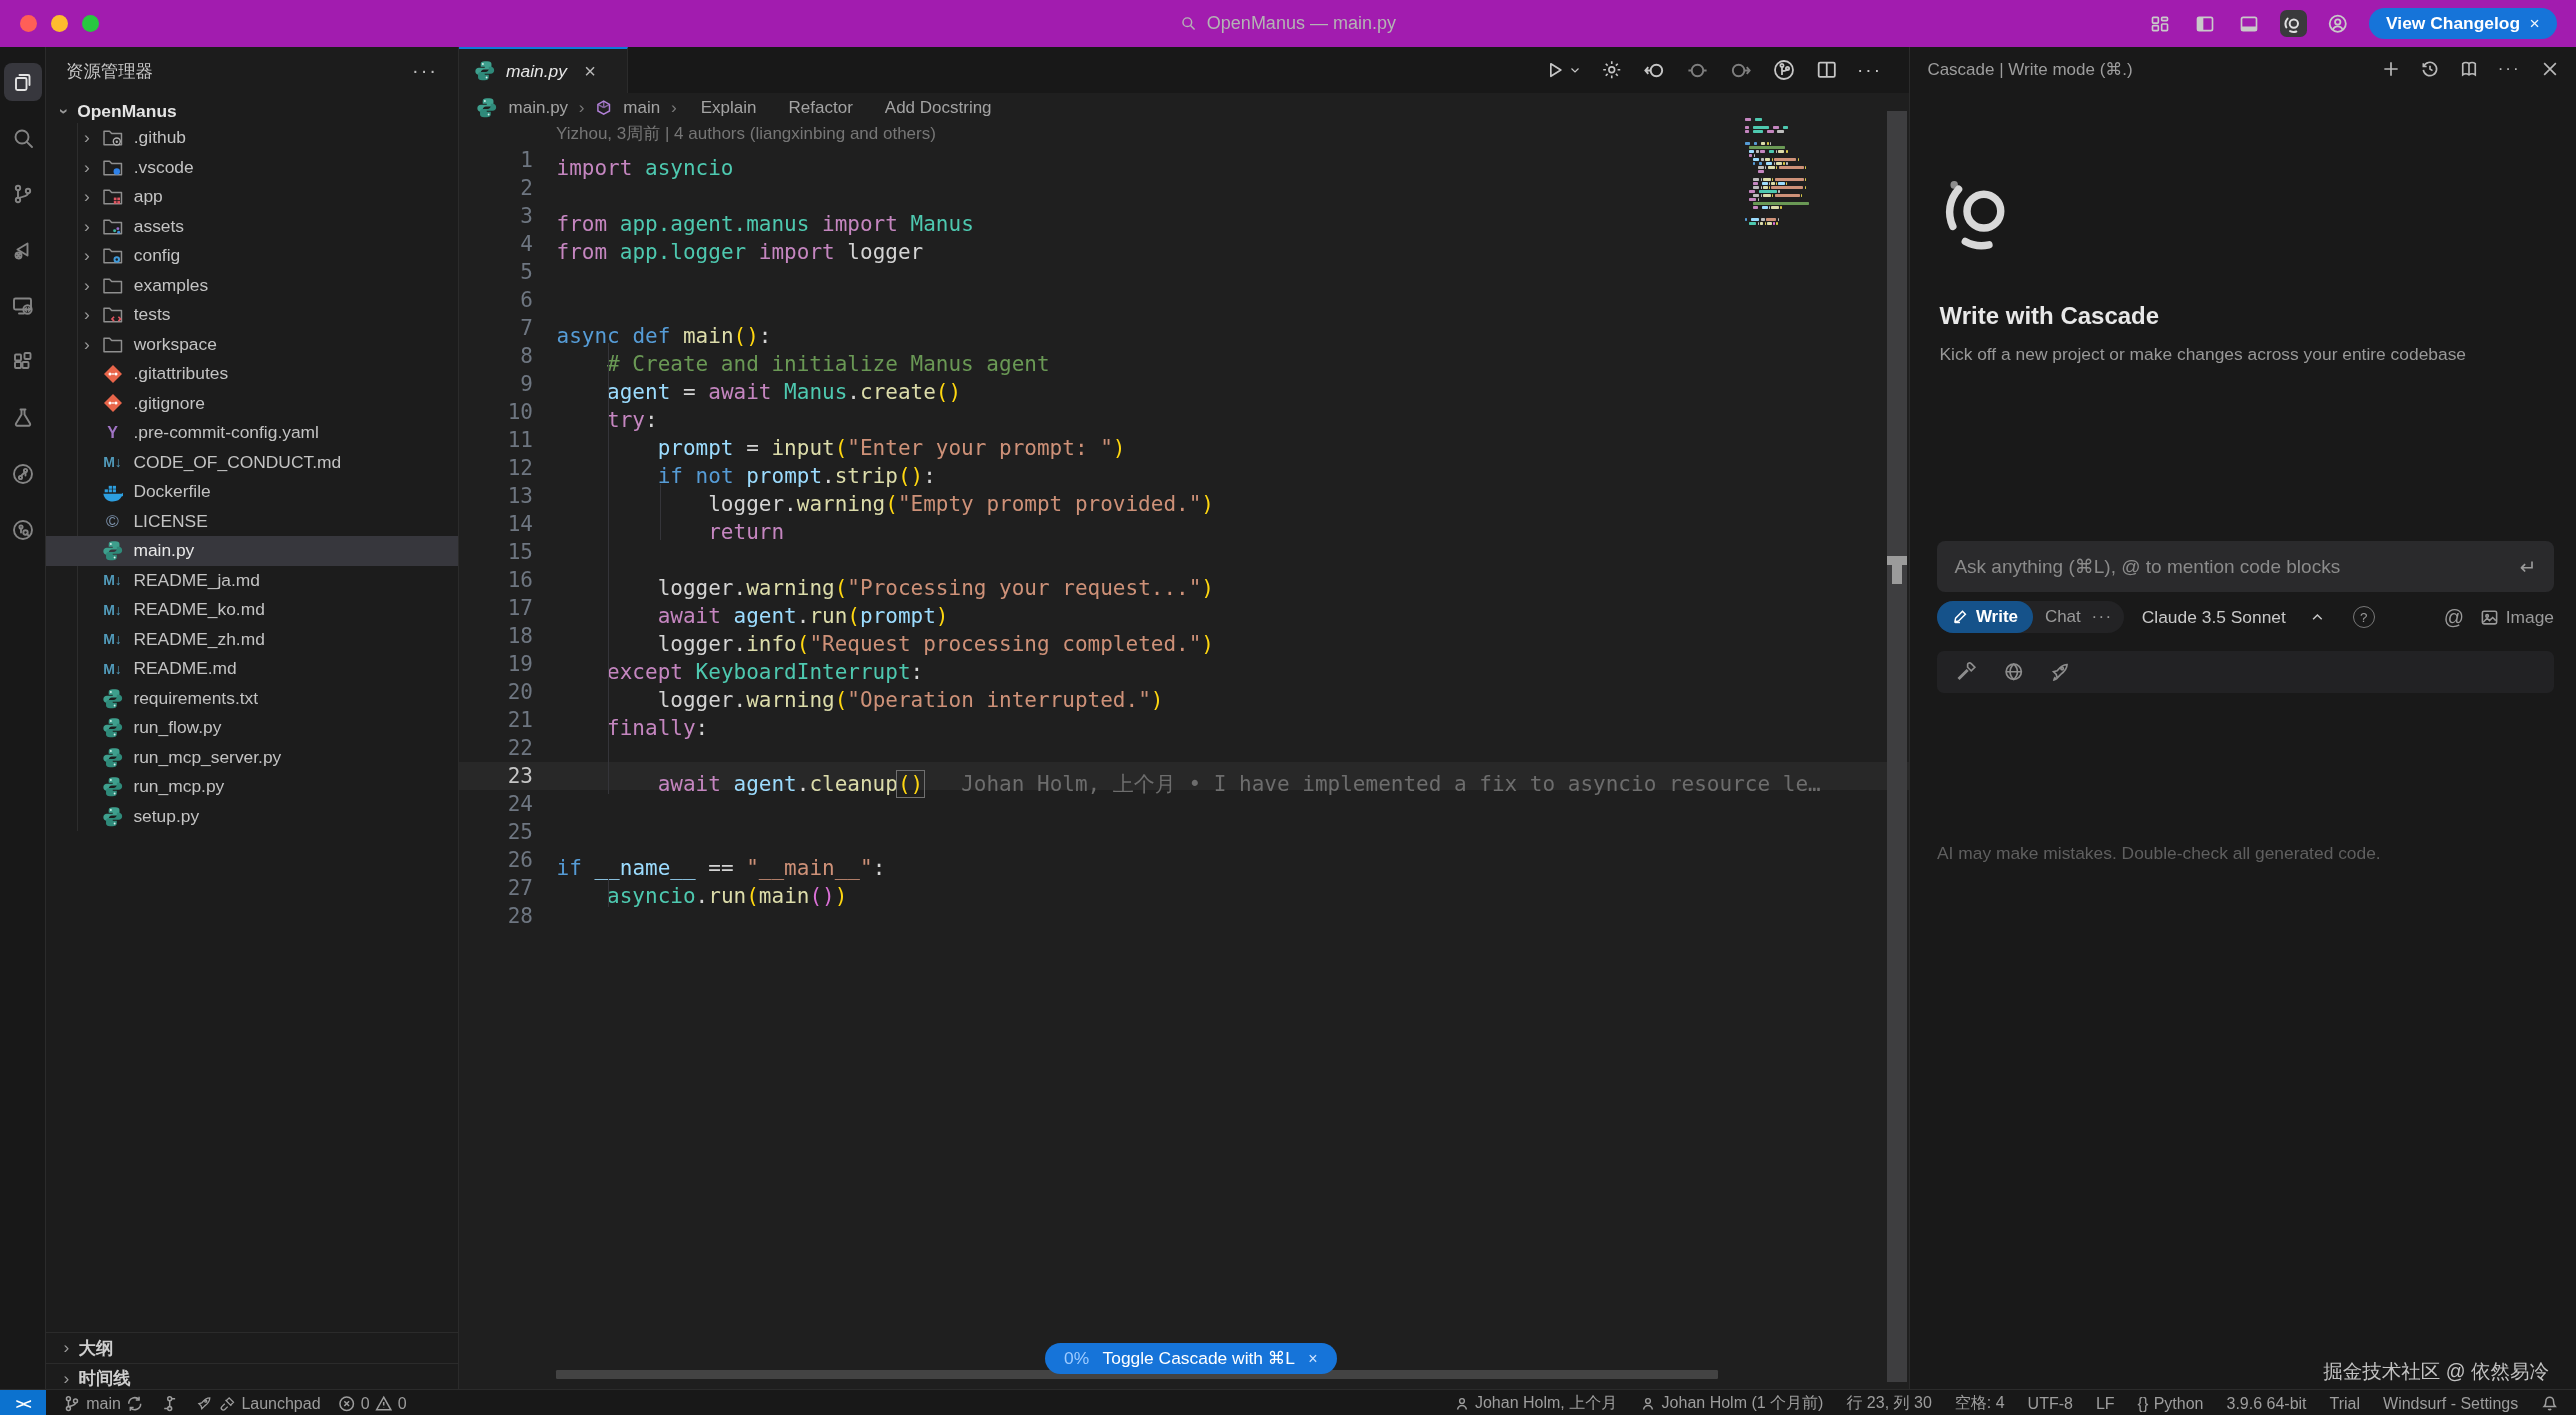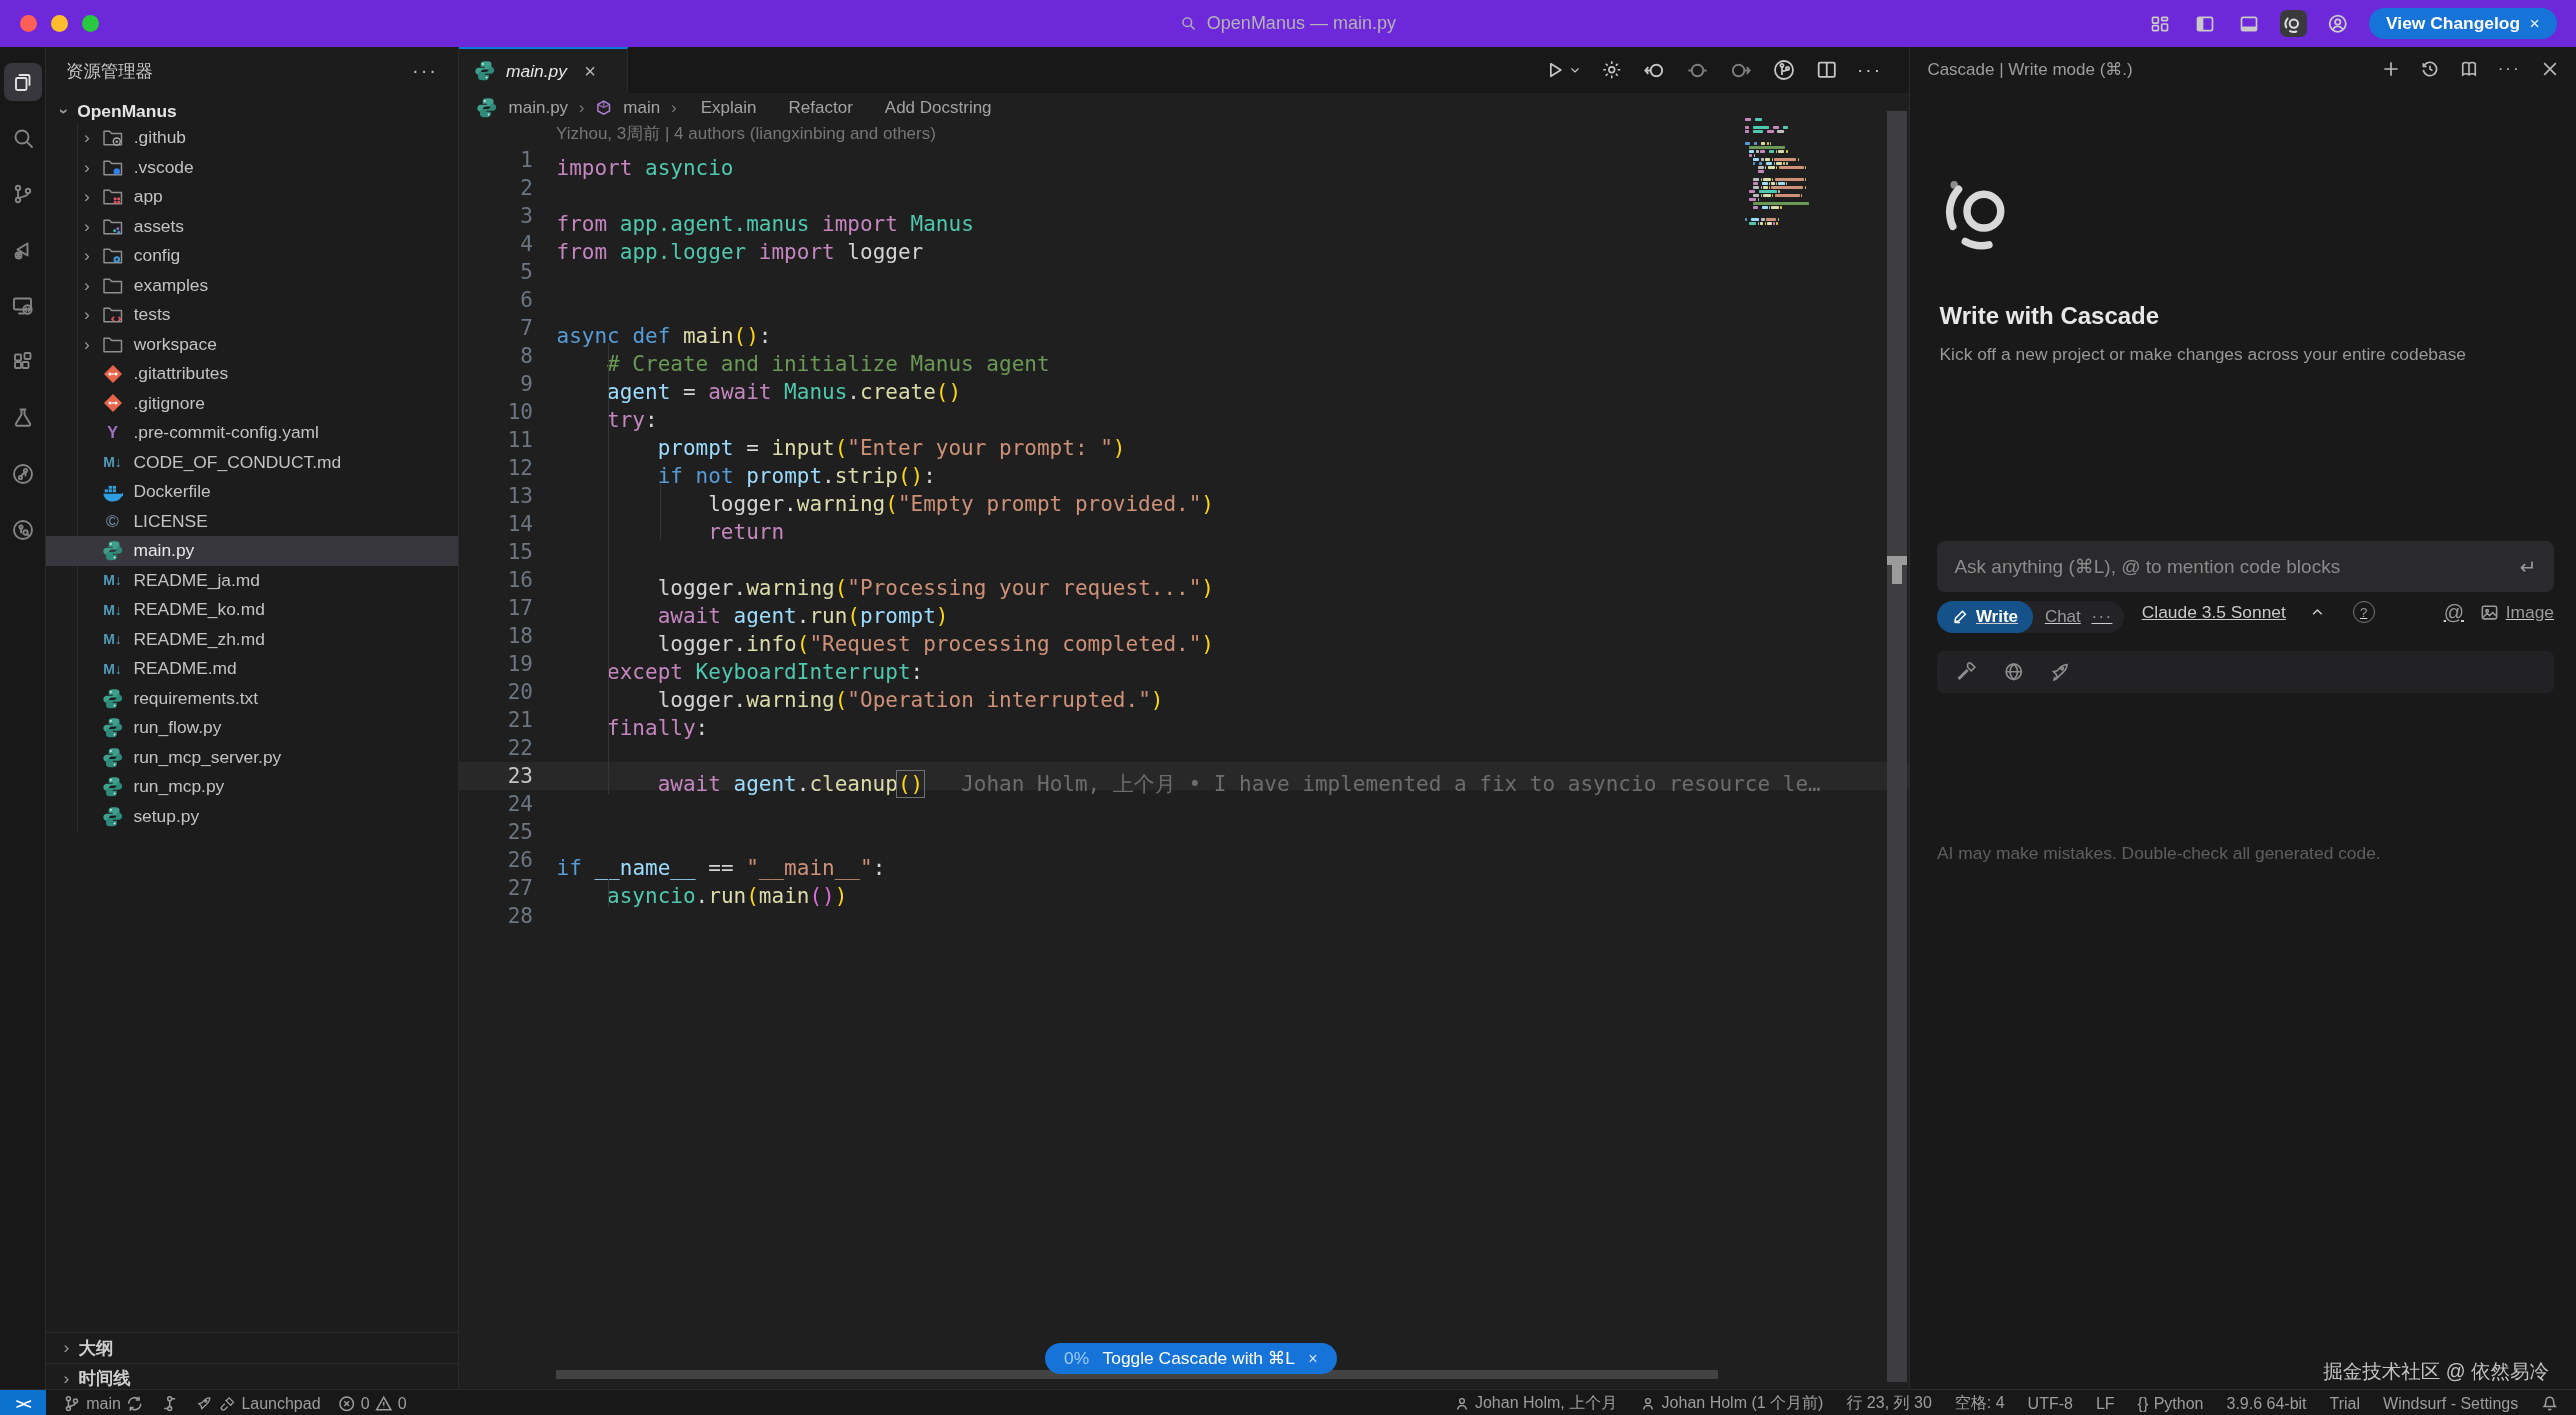--- a/index.html
+++ b/index.html
@@ -2,21 +2,21 @@
 <html style="font-size:10.7px"><head>
 <meta charset="utf-8">
 <style>
   html,body{margin:0;padding:0;background:#111;}
   body{width:2576px;height:1415px;overflow:hidden;position:relative;
        font-family:"Liberation Sans","DejaVu Sans",sans-serif;color:#cccccc;
        -webkit-font-smoothing:antialiased;}
   svg{display:block;}
 
   
-  #titlebar{position:absolute;left:0;top:0;width:2576px;height:47px;background:#6d28d9;
+  #titlebar{position:absolute;left:0;top:0;width:2576px;height:47px;background:#a21caf;
             border-bottom:0.7px solid #000;display:flex;align-items:center;}
   .traffic{display:flex;gap:13.4px;margin-left:20px;}
   .tl{width:17.4px;height:17.4px;border-radius:50%;}
   .tl.r{background:#ff5f57}.tl.y{background:#febc2e}.tl.g{background:#28c840}
   #tb-title{position:absolute;left:50%;top:0;height:47px;transform:translateX(-50%);
             display:flex;align-items:center;gap:9.4px;color:#b4b4b4;font-size:18px;}
   #tb-right{position:absolute;right:19px;top:0;height:47px;display:flex;align-items:center;gap:17.4px;}
   .tb-ic{width:27px;height:27px;display:flex;align-items:center;justify-content:center;color:#c9c9c9;}
   .tb-ic.active{background:#3a3a3c;border-radius:6.7px;}
   #changelog-btn{height:31px;border-radius:15.4px;background:#1674d9;color:#fff;display:flex;
@@ -100,21 +100,21 @@
            border-left:0.7px solid #2b2b2b;}
   #cs-header{position:absolute;left:0;top:0;width:100%;height:44px;display:flex;align-items:center;
              padding:0 17.4px;box-sizing:border-box;color:#9d9d9d;font-size:17px;}
   #cs-icons{margin-left:auto;display:flex;gap:19px;align-items:center;color:#b9b9b9;}
   #cs-logo{position:absolute;left:29.5px;top:127px;}
   #cs-title{position:absolute;left:29.5px;top:255px;font-size:24px;font-weight:700;color:#e8e8e8;}
   #cs-sub{position:absolute;left:29.5px;top:297px;font-size:17.4px;color:#989898;}
   #cs-input{position:absolute;left:27px;top:494px;width:617px;height:51px;background:#2a2a2c;border-radius:8px;
             display:flex;align-items:center;padding:0 17.4px;box-sizing:border-box;color:#8b8b8b;font-size:19px;}
   #cs-input .ret{margin-left:auto;color:#9a9a9a;font-size:20px;}
-  #cs-modes{position:absolute;left:27px;top:554px;width:617px;height:32px;display:flex;align-items:flex-start;text-decoration:underline;}
+  #cs-modes{position:absolute;left:27px;top:554px;width:617px;height:32px;display:flex;align-items:center;}
   #mode-group{display:flex;align-items:center;background:#232325;border-radius:16px;height:32px;padding-right:12px;}
   #write-pill{display:flex;align-items:center;gap:6.7px;background:#15528a;border-radius:16px;height:32px;
               padding:0 14.8px;color:#fff;font-size:17px;font-weight:700;}
   #chat-btn{color:#9a9a9a;font-size:17px;margin-left:12px;}
   #mode-more{color:#9a9a9a;font-size:17px;letter-spacing:1.3px;margin-left:10.7px;}
   #model-sel{display:flex;align-items:center;gap:24px;margin-left:17.4px;color:#c9c9c9;font-size:17.4px;}
   #model-help{width:20px;height:20px;border:1.3px solid #777;border-radius:50%;color:#999;font-size:13.4px;
               display:flex;align-items:center;justify-content:center;margin-left:4px;}
   #cs-right{margin-left:auto;display:flex;align-items:center;gap:16px;color:#9a9a9a;font-size:17.4px;}
   #cs-tools{position:absolute;left:27px;top:604px;width:617px;height:42px;background:#222224;border-radius:6.7px;

